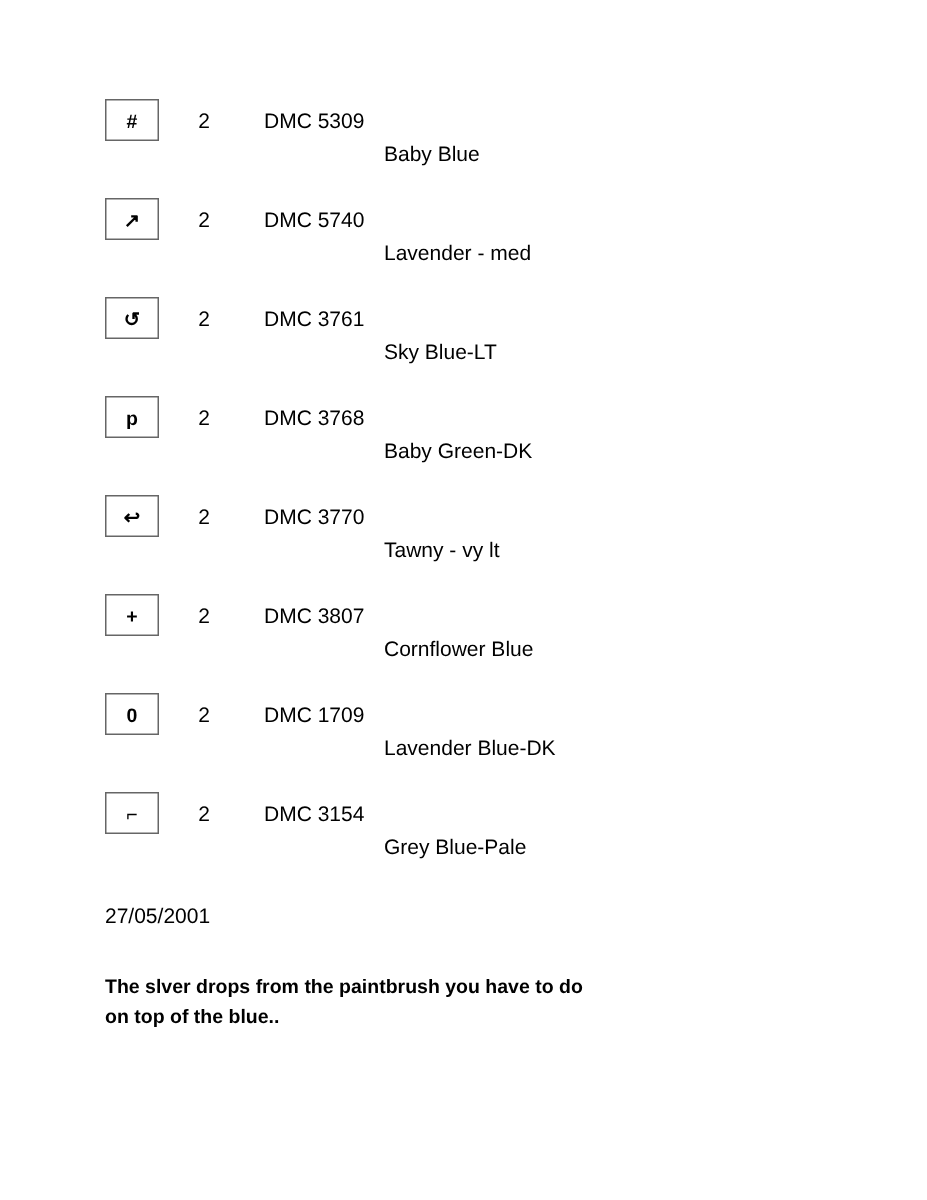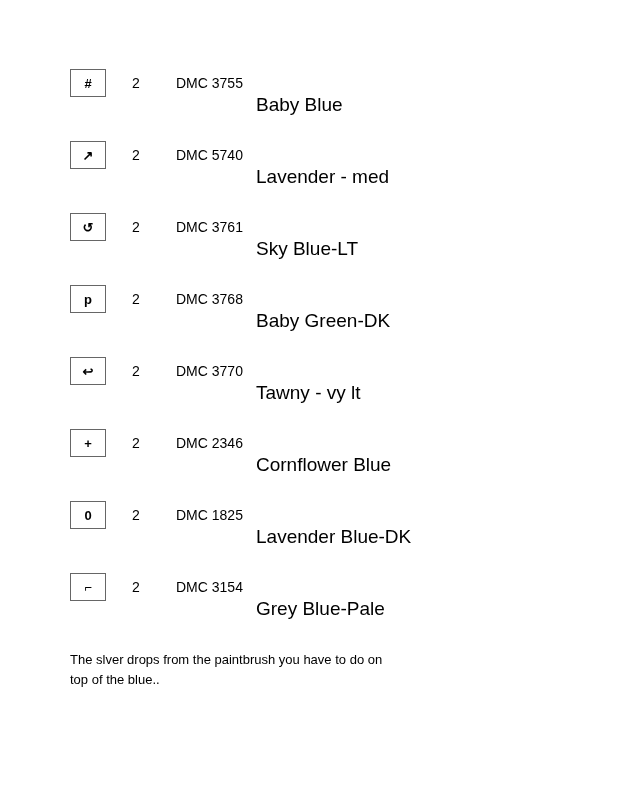--- a/index.html
+++ b/index.html
@@ -53,46 +53,46 @@
       flex-shrink: 0;
     }
 
     .dmc-cell {
       width: 80px;
       font-size: 14px;
       flex-shrink: 0;
     }
 
     .color-name-cell {
-      font-size: 19px;
+      font-size: 14px;
       margin-top: 44px;
     }
 
     .date-section {
       margin-top: 20px;
       margin-bottom: 30px;
       font-size: 14px;
     }
 
     .note-section {
       font-size: 13px;
-      font-weight: normal;
+      font-weight: bold;
       line-height: 1.5;
       max-width: 320px;
     }
   </style>
 </head>
 <body>
 
 <div class="page-container">
   <div class="thread-table">
   <div class="thread-row">
         <div class="symbol-cell">#</div>
         <div class="count-cell">2</div>
-        <div class="dmc-cell">DMC  3755</div>
+        <div class="dmc-cell">DMC  5309</div>
         <div class="color-name-cell">Baby Blue</div>
       </div>
       <div class="thread-row">
         <div class="symbol-cell">↗</div>
         <div class="count-cell">2</div>
         <div class="dmc-cell">DMC  5740</div>
         <div class="color-name-cell">Lavender - med</div>
       </div>
       <div class="thread-row">
         <div class="symbol-cell">↺</div>
@@ -108,34 +108,37 @@
       </div>
       <div class="thread-row">
         <div class="symbol-cell">↩</div>
         <div class="count-cell">2</div>
         <div class="dmc-cell">DMC  3770</div>
         <div class="color-name-cell">Tawny - vy lt</div>
       </div>
       <div class="thread-row">
         <div class="symbol-cell">+</div>
         <div class="count-cell">2</div>
-        <div class="dmc-cell">DMC  2346</div>
+        <div class="dmc-cell">DMC  3807</div>
         <div class="color-name-cell">Cornflower Blue</div>
       </div>
       <div class="thread-row">
         <div class="symbol-cell">0</div>
         <div class="count-cell">2</div>
-        <div class="dmc-cell">DMC  1825</div>
+        <div class="dmc-cell">DMC  1709</div>
         <div class="color-name-cell">Lavender Blue-DK</div>
       </div>
       <div class="thread-row">
         <div class="symbol-cell">⌐</div>
         <div class="count-cell">2</div>
         <div class="dmc-cell">DMC  3154</div>
         <div class="color-name-cell">Grey Blue-Pale</div>
       </div>
     </div>
 
+  <div class="date-section">
+    <span>27/05/2001</span>
+  </div>
 
   <div class="note-section">
     <span>The slver drops from the paintbrush you have to do on top of the blue..</span>
   </div>
 </div>
 
 </body></html>

